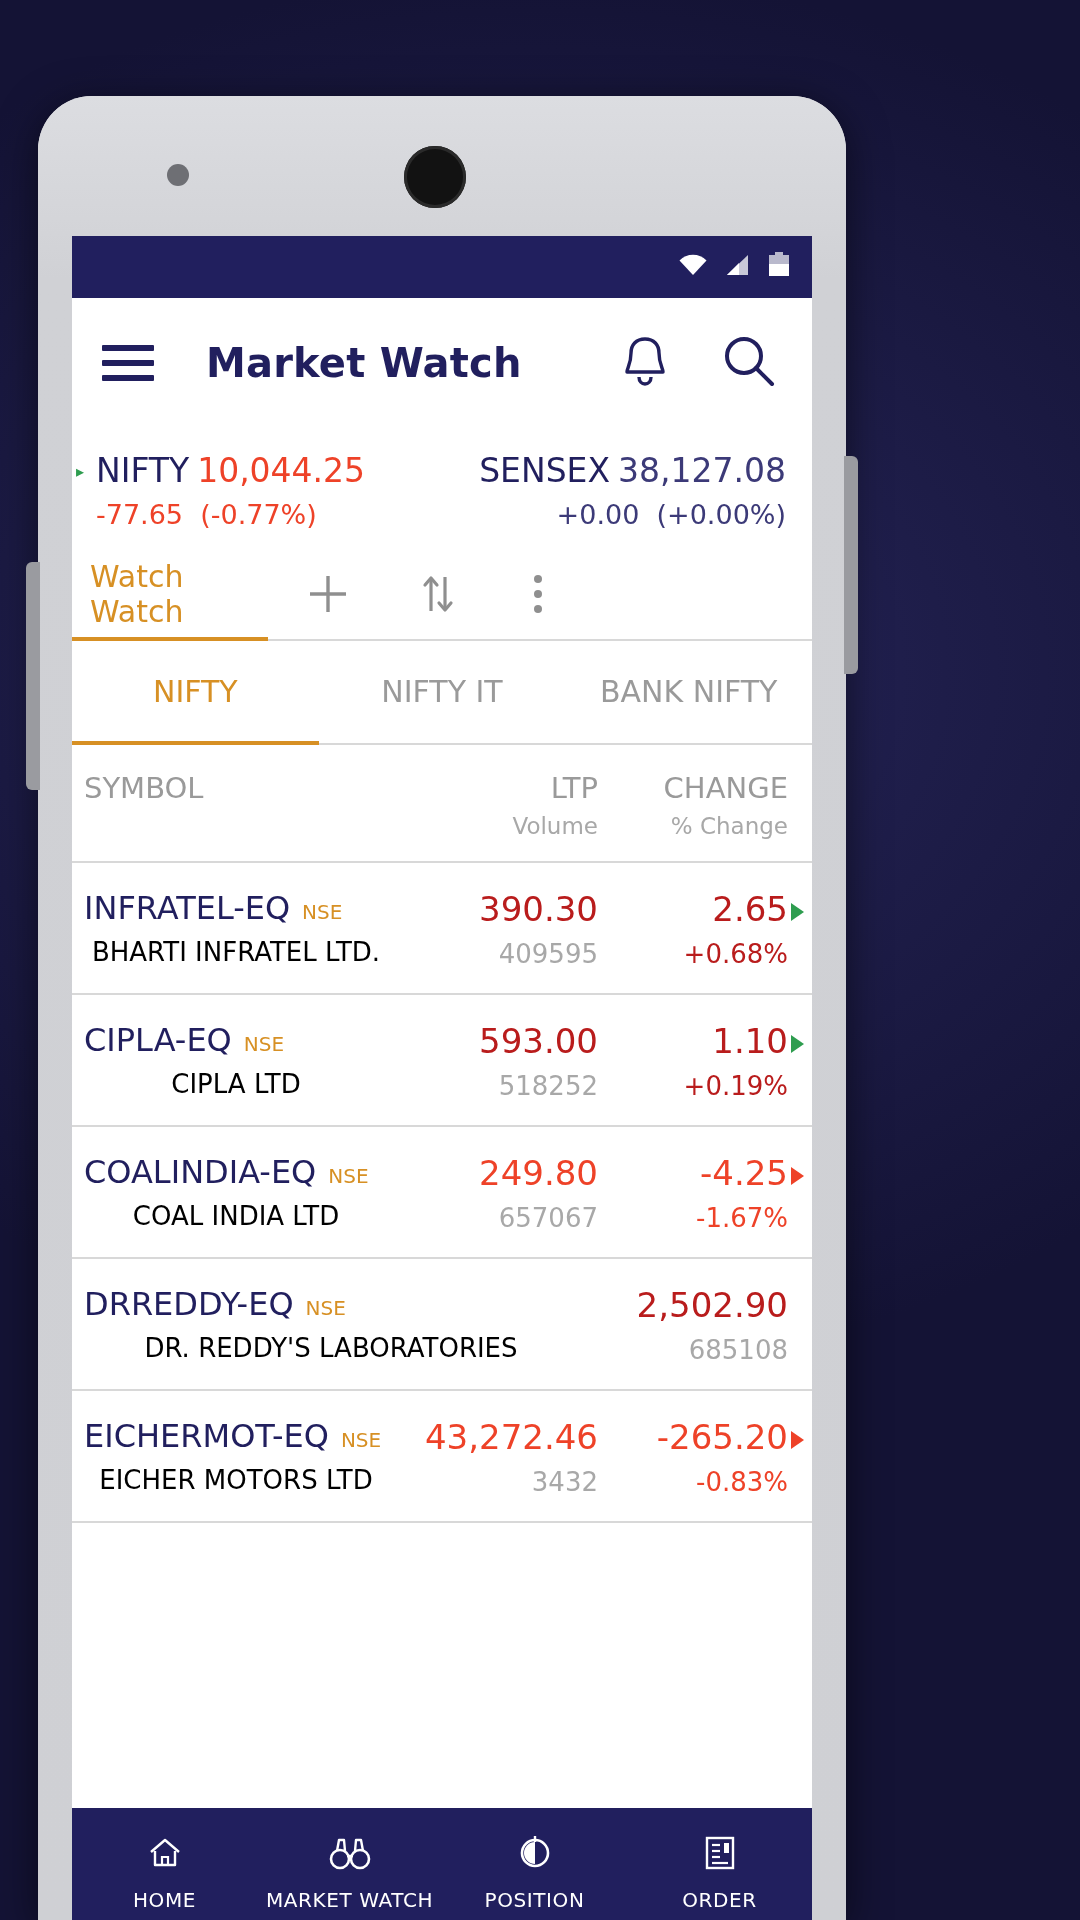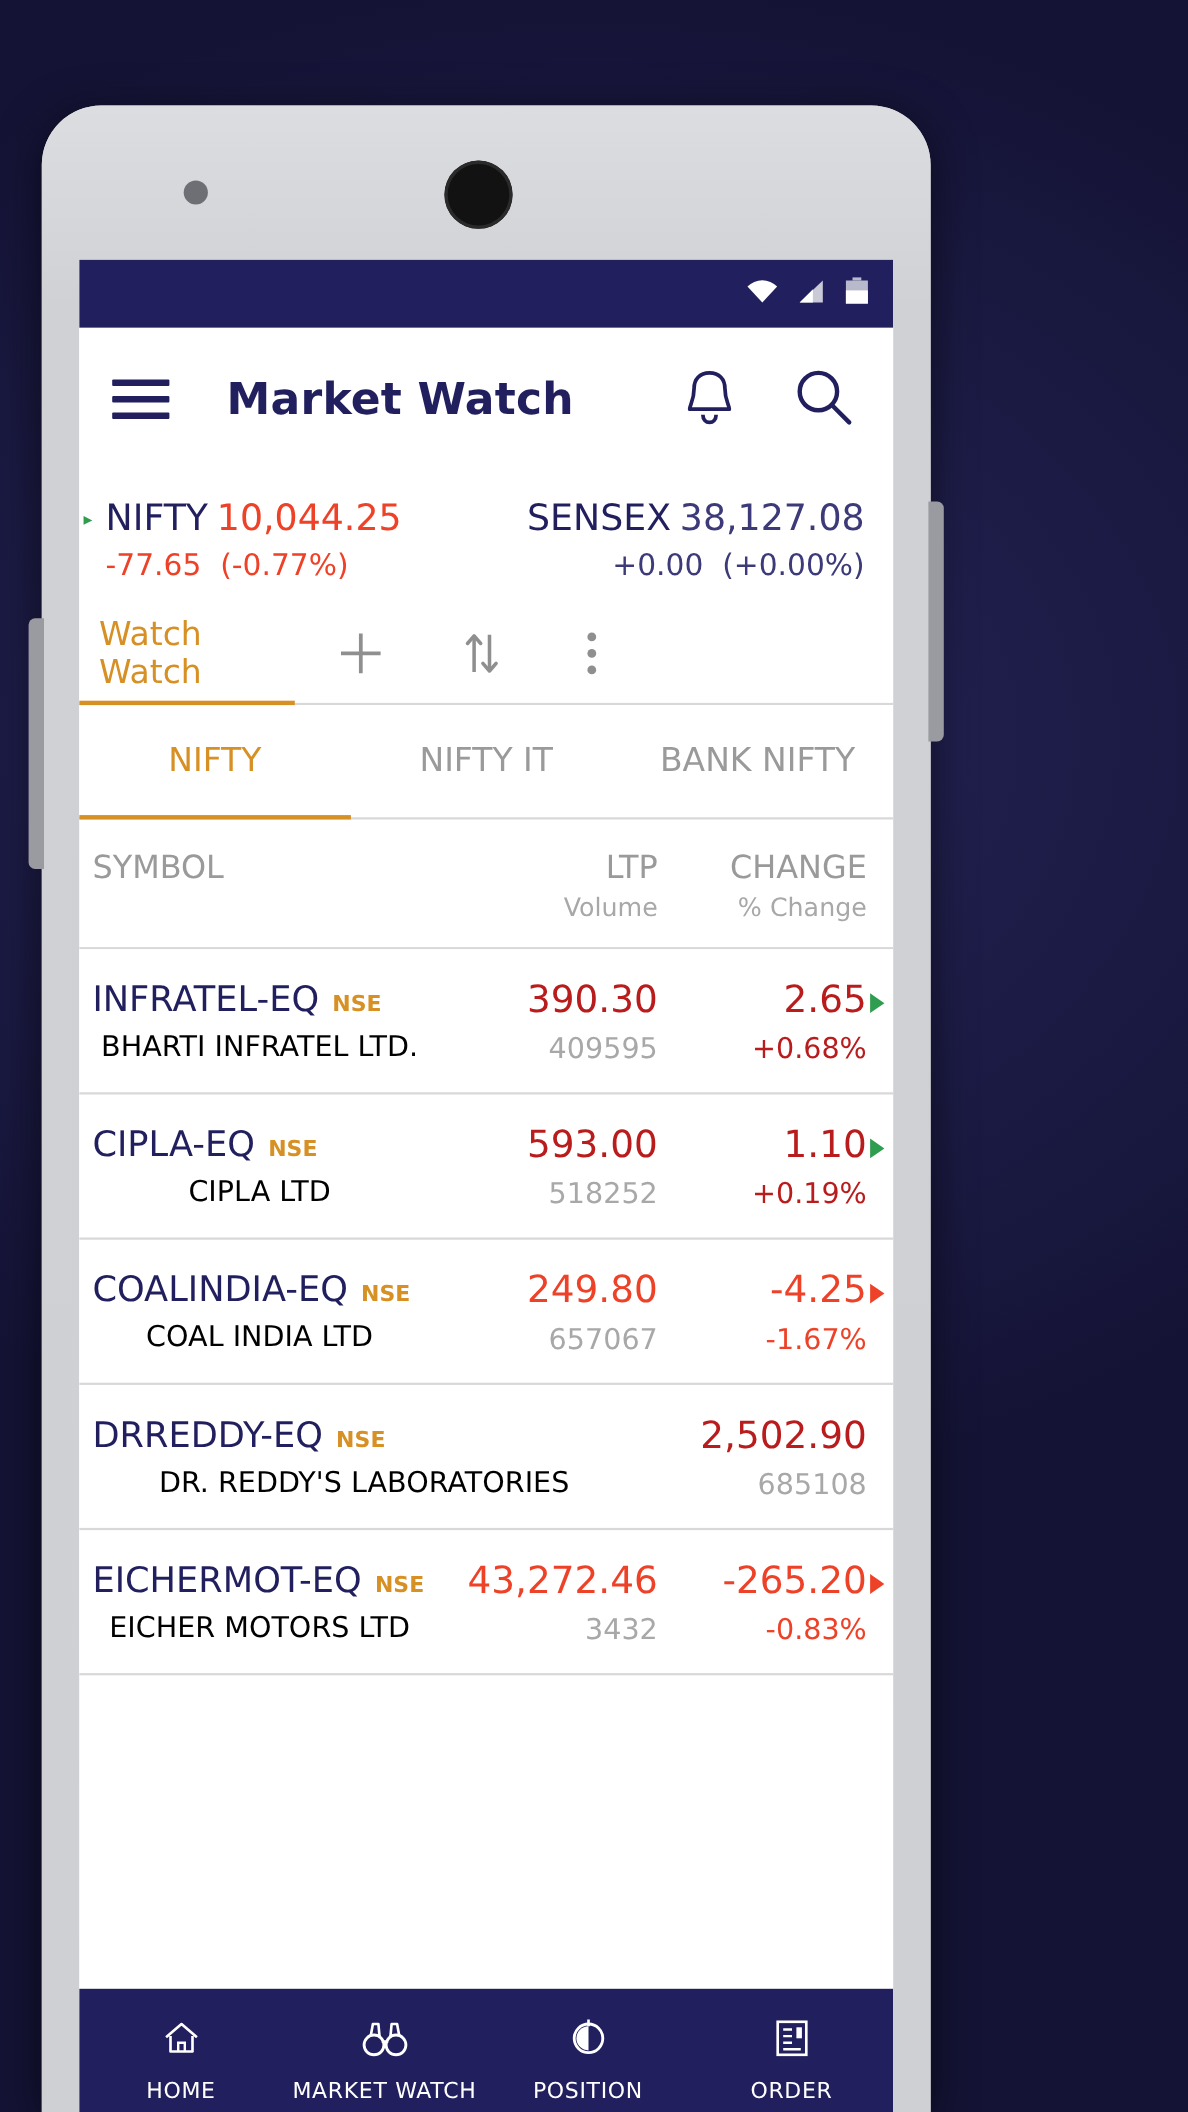--- a/index.html
+++ b/index.html
@@ -163,21 +163,21 @@
   .rows { background:#fff; }
   .row {
     display:flex; align-items:flex-start;
     padding:26px 24px 24px 12px;
     border-bottom:2px solid #d8d8d8;
     position:relative;
     cursor:pointer;
   }
   .r-left { flex:1; }
   .r-sym { font-size:32px; color:#211f5e; display:flex; align-items:baseline; }
-  .r-exch { font-size:20px; color:#d79024; margin-left:12px; font-weight:bold; }
+  .r-exch { font-size:20px; color:#d79024; margin-left:12px; font-weight:normal; }
   .r-name { font-size:26px; color:#000000; margin-top:10px;text-align:center; }
   .r-ltp { width:210px; text-align:right; }
   .r-chg { width:190px; text-align:right; position:relative; }
   .r-price { font-size:34px; }
   .r-vol { font-size:26px; color:#a8a8a8; margin-top:10px; }
   .r-chval { font-size:34px; }
   .r-chpct { font-size:26px; margin-top:10px; }
   .tri {
     position:absolute; right:-16px; top:14px;
     width:0; height:0;

